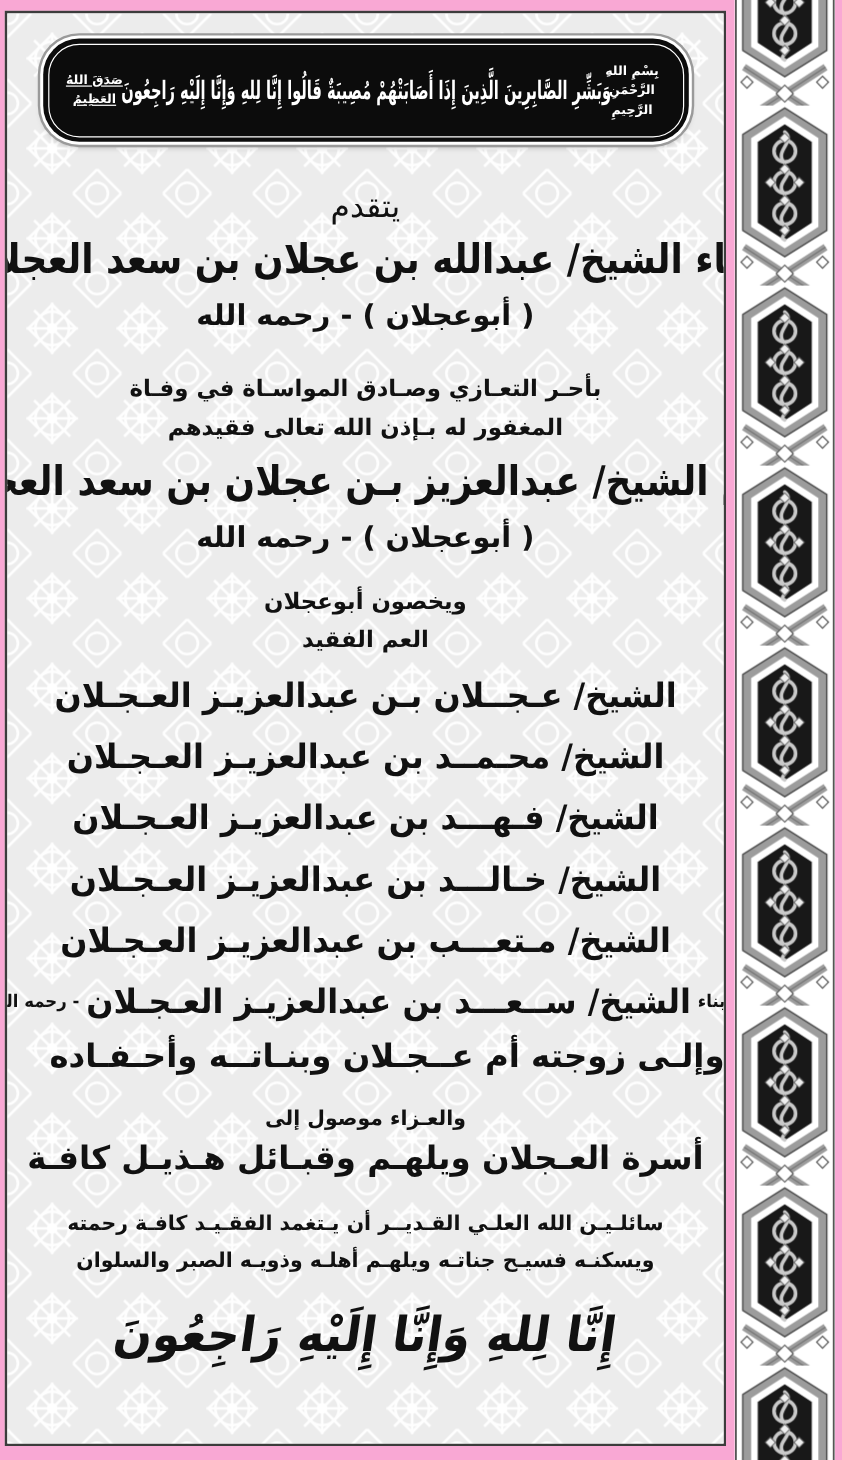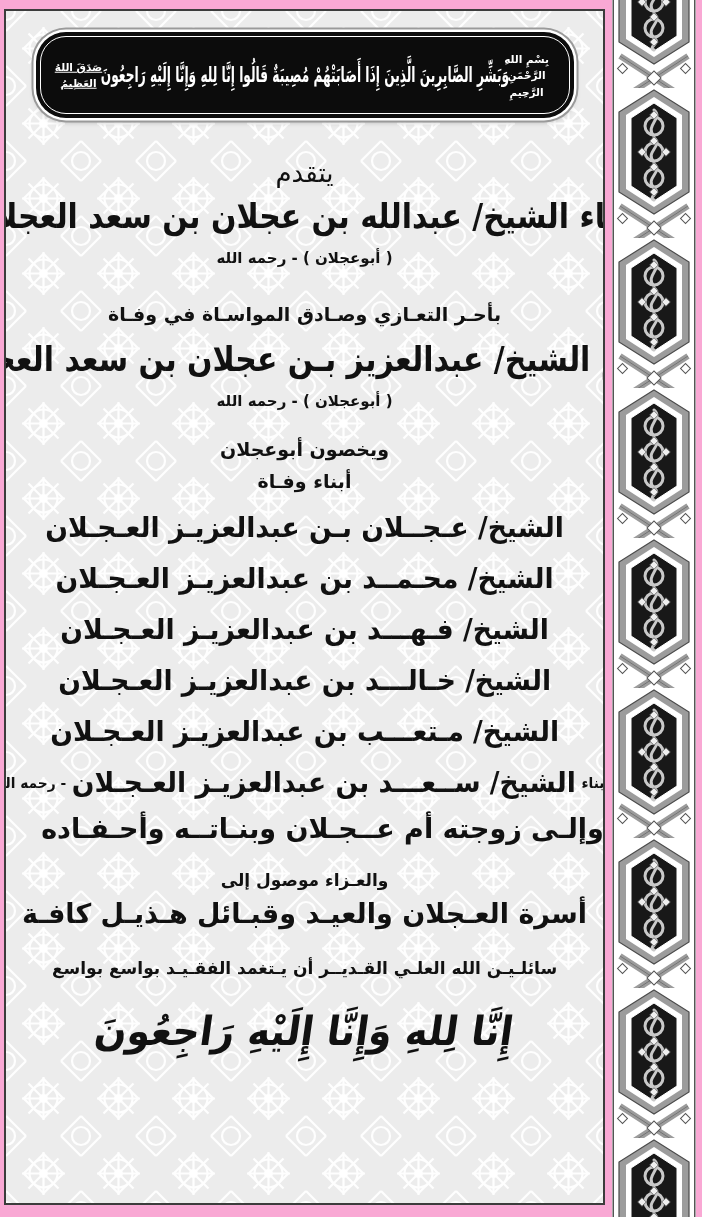--- a/index.html
+++ b/index.html
@@ -44,21 +44,21 @@
   }
   .banner-side.right { right:14px; }
   .banner-side.left  { left:10px;text-decoration:underline; }
 
   
   .t-presents { margin-top:40px; font-size:26px; font-weight:normal; }
   .t-big {
     margin-top:8px; font-size:34px; font-weight:bold; white-space:nowrap;
     transform:scaleX(.88); transform-origin:center;
   }
-  .t-kunya   { margin-top:13px; font-size:15px; font-weight:bold; }
+  .t-kunya   { margin-top:13px; font-size:24px; font-weight:bold; }
   .t-med     { font-size:19px; font-weight:bold; }
   .mt24 { margin-top:36px; } .mt10 { margin-top:10px; }
   .mt14 { margin-top:14px; } .mt28 { margin-top:28px; }
 
   .names { margin-top:10px; display:flex; flex-direction:column; }
   .name-row {
     height:51px; display:flex; align-items:center; justify-content:center;
     font-size:28px; font-weight:bold; white-space:nowrap;
     transform:scaleX(.95); transform-origin:center;
   }
@@ -109,25 +109,26 @@
         <span class="banner-side right">بِسْمِ اللهِ الرَّحْمَنِ الرَّحِيمِ</span>
         <span class="banner-verse">وَبَشِّرِ الصَّابِرِينَ الَّذِينَ إِذَا أَصَابَتْهُمْ مُصِيبَةٌ قَالُوا إِنَّا لِلهِ وَإِنَّا إِلَيْهِ رَاجِعُونَ</span>
         <span class="banner-side left">صَدَقَ اللهُ العَظِيمُ</span>
       </div>
 
       <div class="t-presents">يتقدم</div>
       <div class="t-big">أبناء الشيخ/ عبدالله بن عجلان بن سعد العجلان</div>
       <div class="t-kunya">( أبوعجلان ) - رحمه الله</div>
 
       <div class="t-med mt24">بأحـر التعـازي وصـادق المواسـاة في وفـاة</div>
+      <div class="t-med mt10">المغفور له بـإذن الله تعالى فقيدهم</div>
       <div class="t-big mt14">العم الشيخ/ عبدالعزيز بـن عجلان بن سعد العجلان</div>
       <div class="t-kunya">( أبوعجلان ) - رحمه الله</div>
 
       <div class="t-med mt28">ويخصون أبوعجلان</div>
-      <div class="t-med mt10">أبناء وفـاة</div>
+      <div class="t-med mt10">العم الفقيد</div>
 
       <div class="names">
         <div class="name-row">
           <span class="name-pre"></span>
           <span class="name-main">الشيخ/ عـجــلان بـن عبدالعزيـز العـجـلان</span>
           <span class="name-post"></span>
         </div>
         <div class="name-row">
           <span class="name-pre"></span>
           <span class="name-main">الشيخ/ محـمــد بن عبدالعزيـز العـجـلان</span>
@@ -151,24 +152,25 @@
         <div class="name-row">
           <span class="name-pre">وأبناء</span>
           <span class="name-main">الشيخ/ ســعـــد بن عبدالعزيـز العـجـلان</span>
           <span class="name-post">- رحمه الله</span>
         </div>
       </div>
 
       <div class="t-wife">وإلـى زوجته أم عــجـلان وبنـاتــه وأحـفـاده</div>
 
       <div class="t-exth">والعـزاء موصول إلى</div>
-      <div class="t-ext">أسرة العـجلان والعيـد وقبـائل هـذيـل كافـة</div>
+      <div class="t-ext">أسرة العـجلان ويلهـم وقبـائل هـذيـل كافـة</div>
 
       <div class="t-pray">
-        <div>سائلـيـن الله العلـي القـديــر أن يـتغمد الفقـيـد بواسع بواسع</div>
+        <div>سائلـيـن الله العلـي القـديــر أن يـتغمد الفقـيـد كافـة رحمته</div>
+        <div>ويسكنـه فسيـح جناتـه ويلهـم أهلـه وذويـه الصبر والسلوان</div>
       </div>
 
       <div class="t-istirja">إِنَّا لِلهِ وَإِنَّا إِلَيْهِ رَاجِعُونَ</div>
     </div>
   </div>
 
   <div class="ornament">
     <svg width="84" height="1217" viewBox="0 0 84 1217" aria-hidden="true">
       <defs>
         <pattern id="orn" x="0" y="-62" width="84" height="150" patternUnits="userSpaceOnUse">

